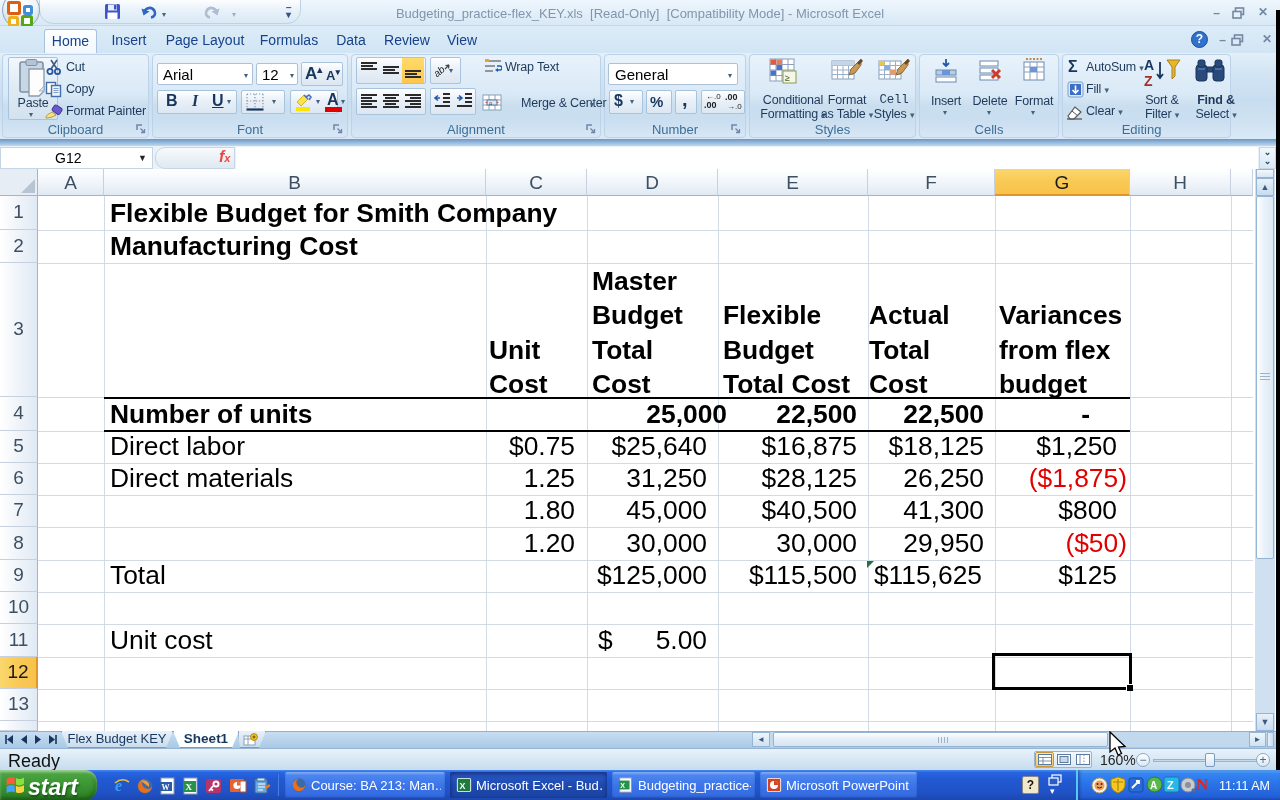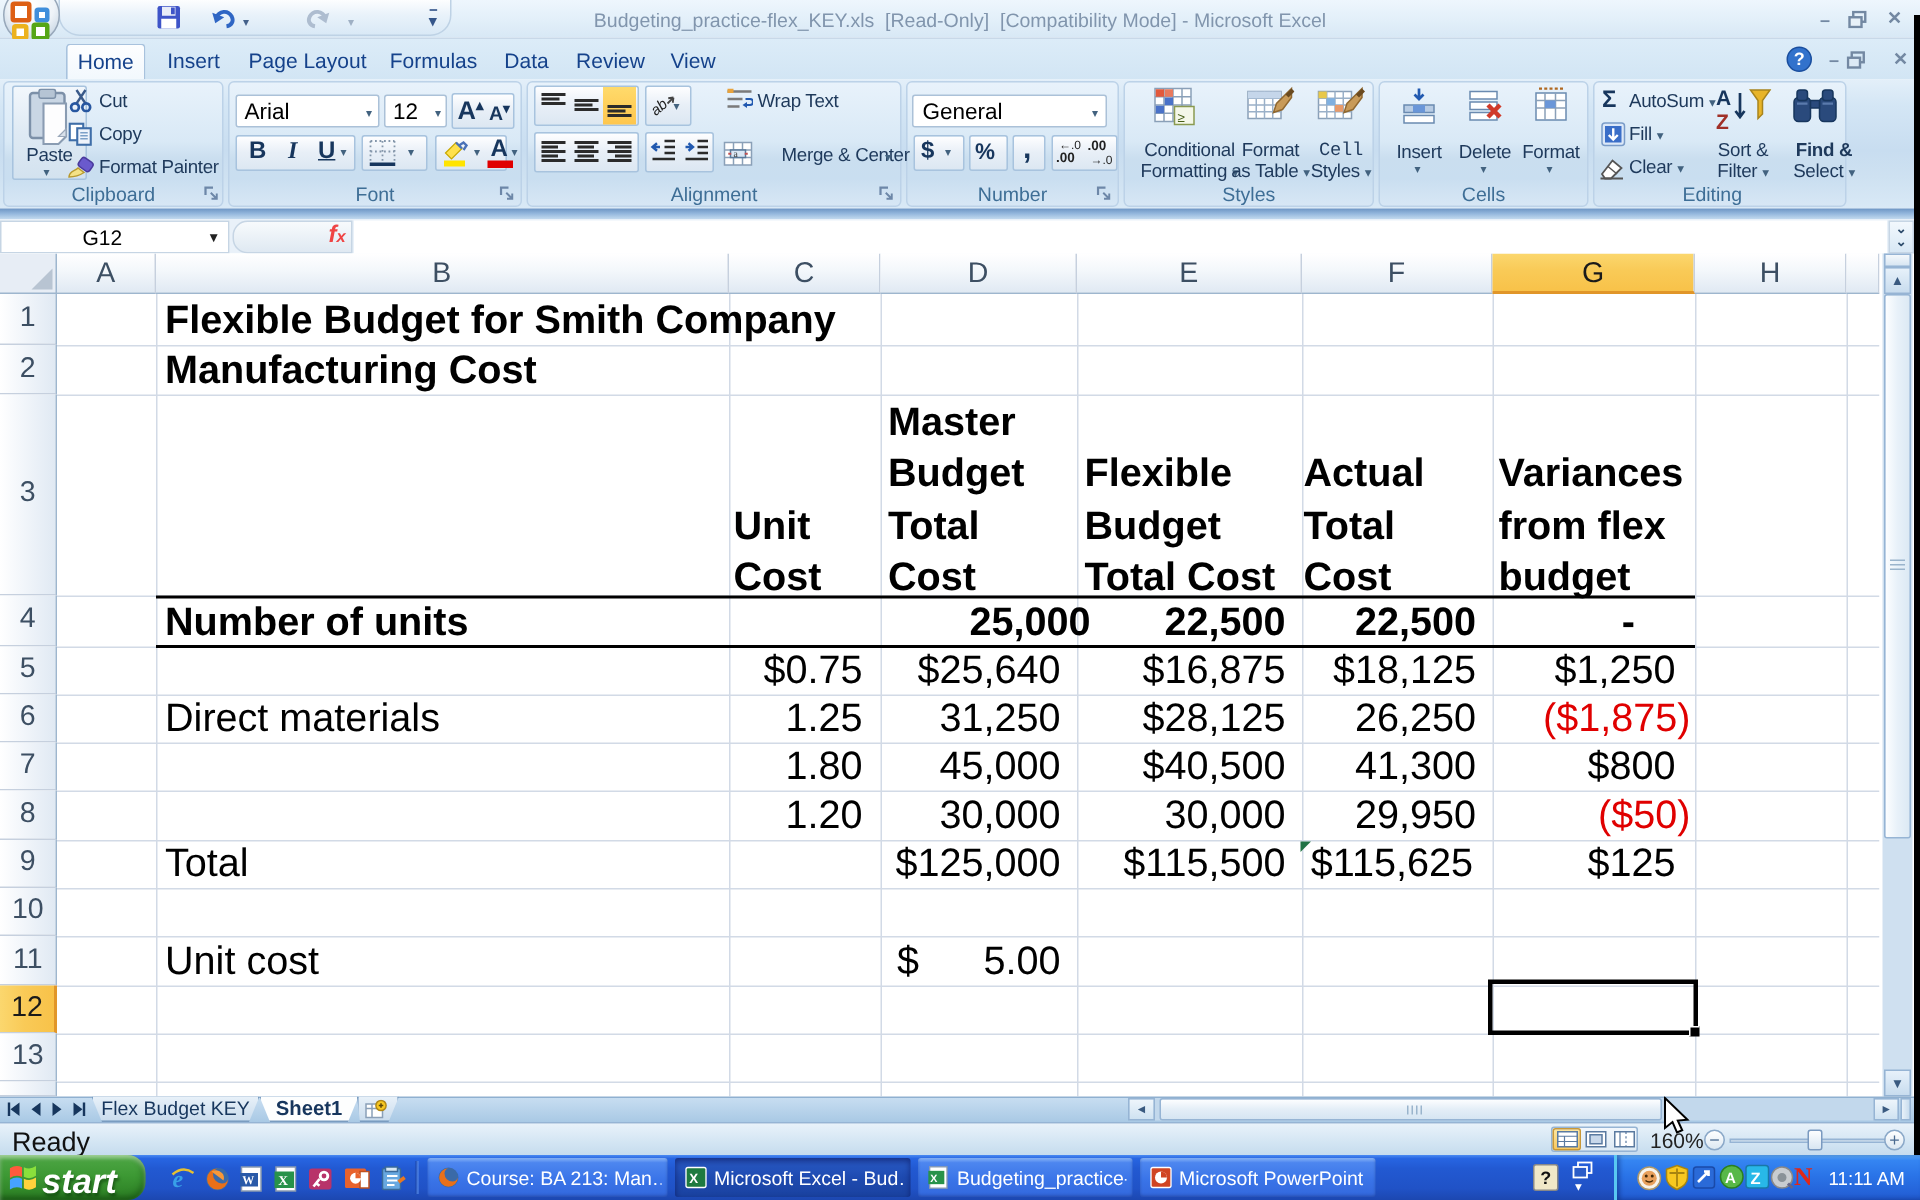--- a/index.html
+++ b/index.html
@@ -442,20 +442,21 @@
   <div class="cell b" style="left:489px; top:163.7px; line-height:34.4px;">Unit<br>Cost</div>
   <div class="cell b" style="left:592px; top:94.9px; line-height:34.4px;">Master<br>Budget<br>Total<br>Cost</div>
   <div class="cell b" style="left:723px; top:129.3px; line-height:34.4px;">Flexible<br>Budget<br>Total Cost</div>
   <div class="cell b" style="left:869px; top:129.3px; line-height:34.4px;">Actual<br>Total<br>Cost</div>
   <div class="cell b" style="left:999px; top:129.3px; line-height:34.4px;">Variances<br>from flex<br>budget</div>
   <div class="cell b" style="left:110px; top:229px;">Number of units</div>
   <div class="cell b rt" style="left:587px; top:229px; width:120px;margin-left:20px;">25,000</div>
   <div class="cell b rt" style="left:718px; top:229px; width:139px;">22,500</div>
   <div class="cell b rt" style="left:868px; top:229px; width:116px;">22,500</div>
   <div class="cell b rt" style="left:995px; top:229px; width:95px;">-</div>
+  <div class="cell " style="left:110px; top:261px;">Direct labor</div>
   <div class="cell  rt" style="left:486px; top:261px; width:89px;">$0.75</div>
   <div class="cell  rt" style="left:587px; top:261px; width:120px;">$25,640</div>
   <div class="cell  rt" style="left:718px; top:261px; width:139px;">$16,875</div>
   <div class="cell  rt" style="left:868px; top:261px; width:116px;">$18,125</div>
   <div class="cell  rt" style="left:995px; top:261px; width:122px;">$1,250</div>
   <div class="cell " style="left:110px; top:293px;">Direct materials</div>
   <div class="cell  rt" style="left:486px; top:293px; width:89px;">1.25</div>
   <div class="cell  rt" style="left:587px; top:293px; width:120px;">31,250</div>
   <div class="cell  rt" style="left:718px; top:293px; width:139px;">$28,125</div>
   <div class="cell  rt" style="left:868px; top:293px; width:116px;">26,250</div>

